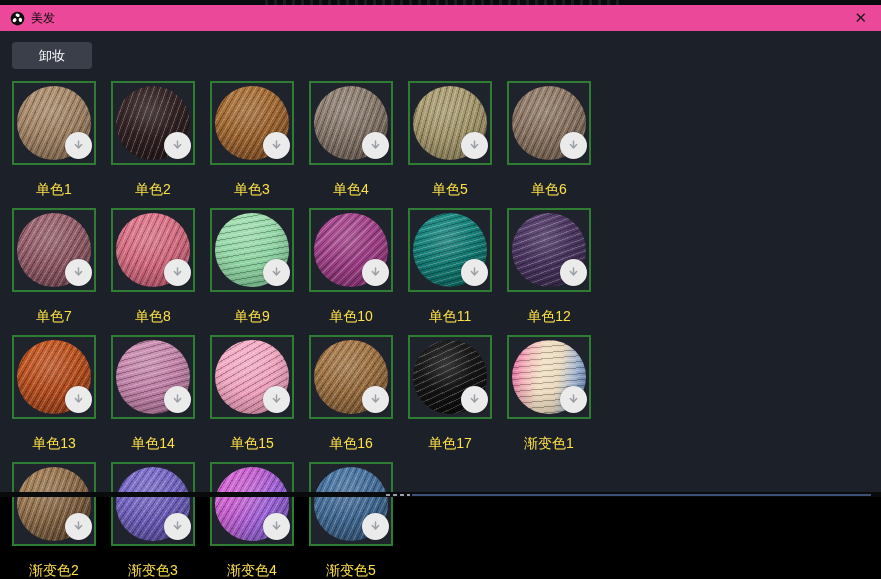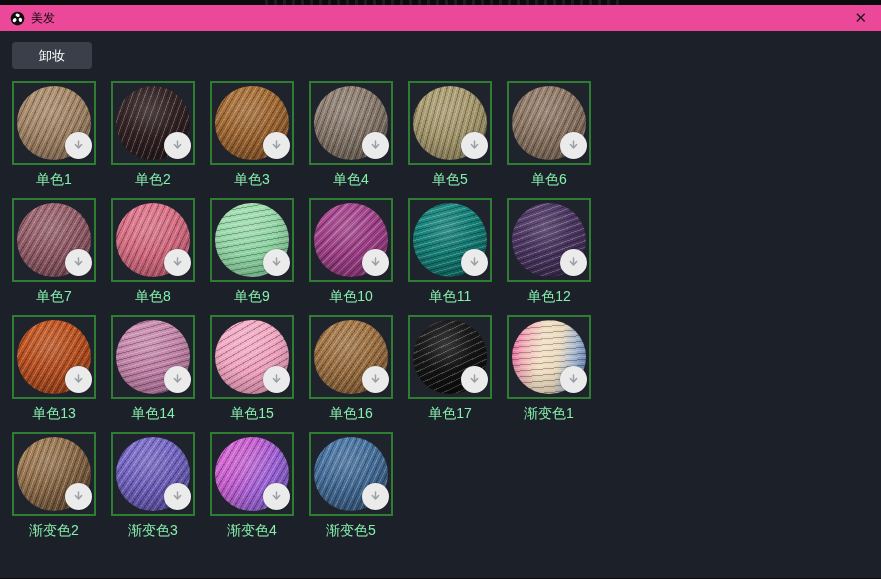--- a/index.html
+++ b/index.html
@@ -34,21 +34,21 @@
   }
   .obs-icon{width:15px;height:15px;display:inline-flex;margin-right:6px;flex:0 0 auto;}
   .titlebar .title{font-size:12px;color:#0c0c0c;line-height:26px;}
   .titlebar .close{
     margin-left:auto;font-size:15px;color:#1b1b1b;cursor:pointer;
     line-height:26px;padding:0 2px;font-weight:400;
   }
 
   
   .body{
-    height:547px;background:#1c2029;box-sizing:border-box;
+    height:461px;background:#1c2029;box-sizing:border-box;
     padding:11px 12px 12px 12px;position:relative;
   }
   .remove-btn{
     display:block;width:80px;height:27px;border:none;border-radius:4px;
     background:#3a3f4a;color:#ffffff;font-size:13px;cursor:pointer;
     font-family:"Liberation Sans","DejaVu Sans",sans-serif;
   }
   .grid{
     margin-top:12px;
     display:grid;
@@ -66,22 +66,22 @@
     width:74px;height:74px;border-radius:50%;
     margin:3px auto 0 auto;
     position:relative;
   }
   .dl{
     position:absolute;right:2px;bottom:4px;width:27px;height:27px;border-radius:50%;
     background:#ebebeb;display:flex;align-items:center;justify-content:center;
     box-shadow:0 0 2px rgba(0,0,0,0.35);cursor:pointer;
   }
   .lbl{
-    margin-top:5px;height:18px;line-height:18px;text-align:center;
-    color:#86efac;font-size:14px;white-space:nowrap;
+    margin-top:15px;height:18px;line-height:18px;text-align:center;
+    color:#fde047;font-size:14px;white-space:nowrap;
   }
 </style>
 </head>
 <body>
 
 <div class="screen">
 
   <div class="top-strip">
     <div class="faint-marks"></div>
   </div>

